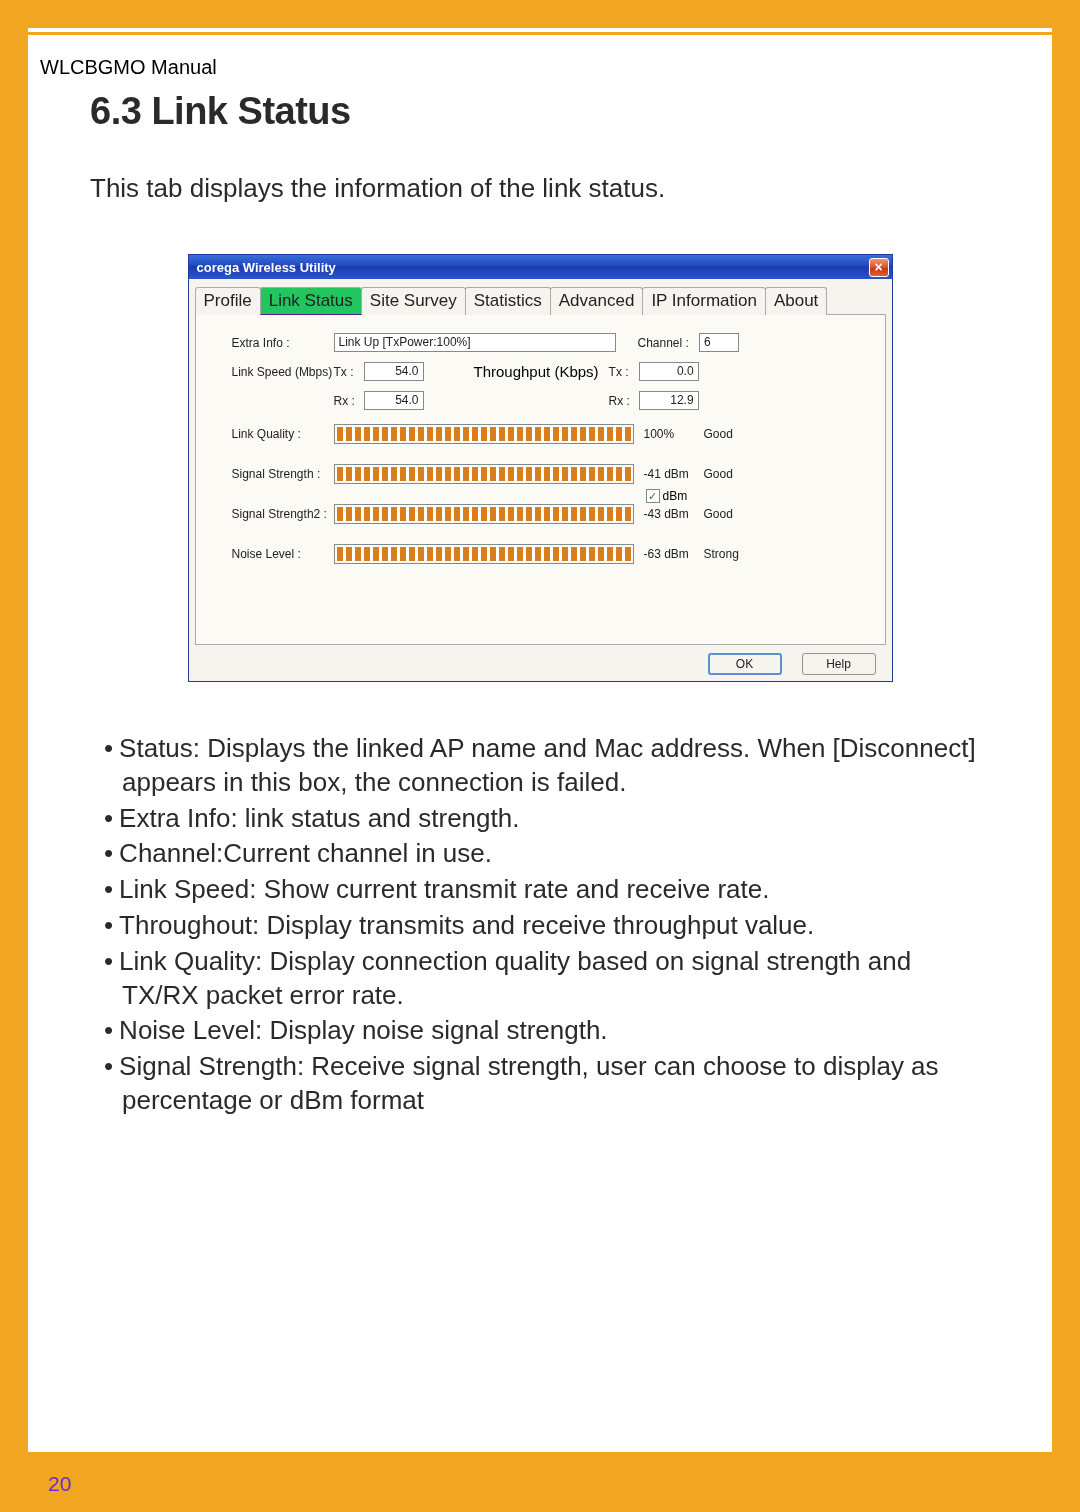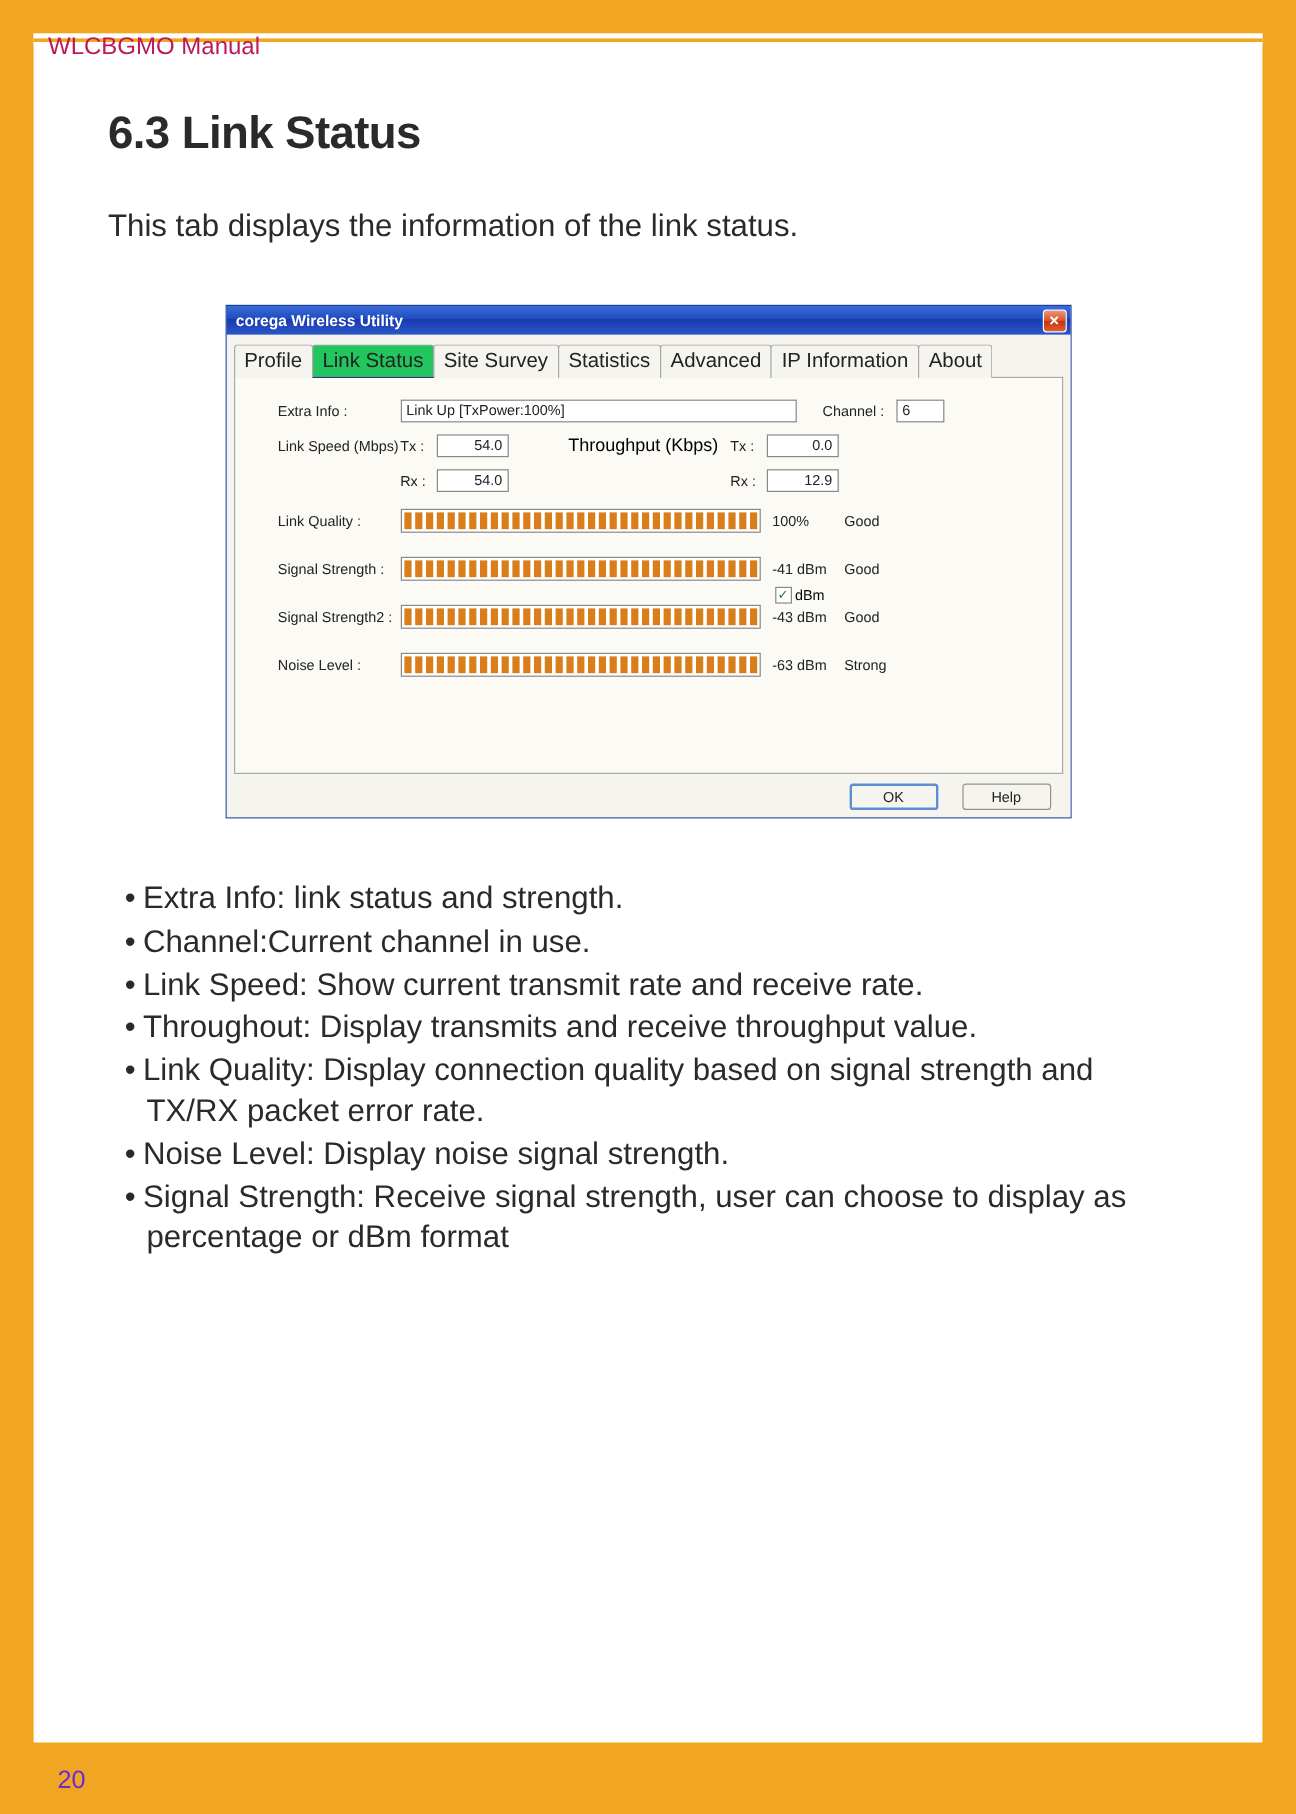--- a/index.html
+++ b/index.html
@@ -37,24 +37,24 @@
   .inner-rule3 {
     position: absolute;
     top: 35px;
     left: 28px;
     right: 28px;
     height: 3px;
     background: #fff;
   }
   .header-label {
     position: absolute;
-    top: 28px;
+    top: 56px;
     left: 40px;
     font-size: 20px;
-    color: #be185d;
+    color: #000000;
   }
   .content {
     position: absolute;
     top: 90px;
     left: 90px;
     right: 90px;
   }
   .section-heading {
     font-size: 38px;
     font-weight: 700;
@@ -141,21 +141,21 @@
   .lbl { width: 126px; font-size: 12px; color: #222; padding-left: 24px; }
   .txt-readonly {
     border: 1px solid #888;
     background: #fff;
     height: 19px;
     padding: 1px 4px;
     font-size: 12px;
     color: #222;
   }
   .status-field { width: 430px; }
-  .extra-field { width: 330px; }
+  .extra-field { width: 282px; }
   .chan-lbl { margin-left: 22px; font-size: 12px; color: #222; }
   .chan-field { width: 40px; margin-left: 10px; }
   .speed-row { margin-top: 8px; }
   .txrx-lbl { width: 30px; font-size: 12px; color: #222; }
   .num-field { width: 60px; text-align: right; }
   .throughput-lbl { margin-left: 50px; margin-right: 10px; font-size: 15px; }
   .bar-row { display: flex; align-items: center; margin-bottom: 20px; }
   .bar-lbl { width: 126px; font-size: 12px; color: #222; padding-left: 24px; }
   .bar-outer {
     width: 300px;
@@ -456,20 +456,21 @@
 
       </div>
       <div class="btn-row">
         <span class="btn primary">OK</span>
         <span class="btn">Help</span>
       </div>
     </div>
   </div>
 
   <ul class="bullets">
+    <li>Status: Displays the linked AP name and  Mac address. When [Disconnect] appears in this box, the connection is failed.</li>
     <li>Extra Info: link status and strength.</li>
     <li>Channel:Current channel in use.</li>
     <li>Link Speed: Show current transmit rate and receive rate.</li>
     <li>Throughout: Display transmits and receive throughput value.</li>
     <li>Link Quality: Display connection quality based on signal strength and TX/RX packet error rate.</li>
     <li>Noise Level: Display noise signal strength.</li>
     <li>Signal Strength: Receive signal strength, user can choose to display as percentage or dBm format</li>
   </ul>
 
 </div>

